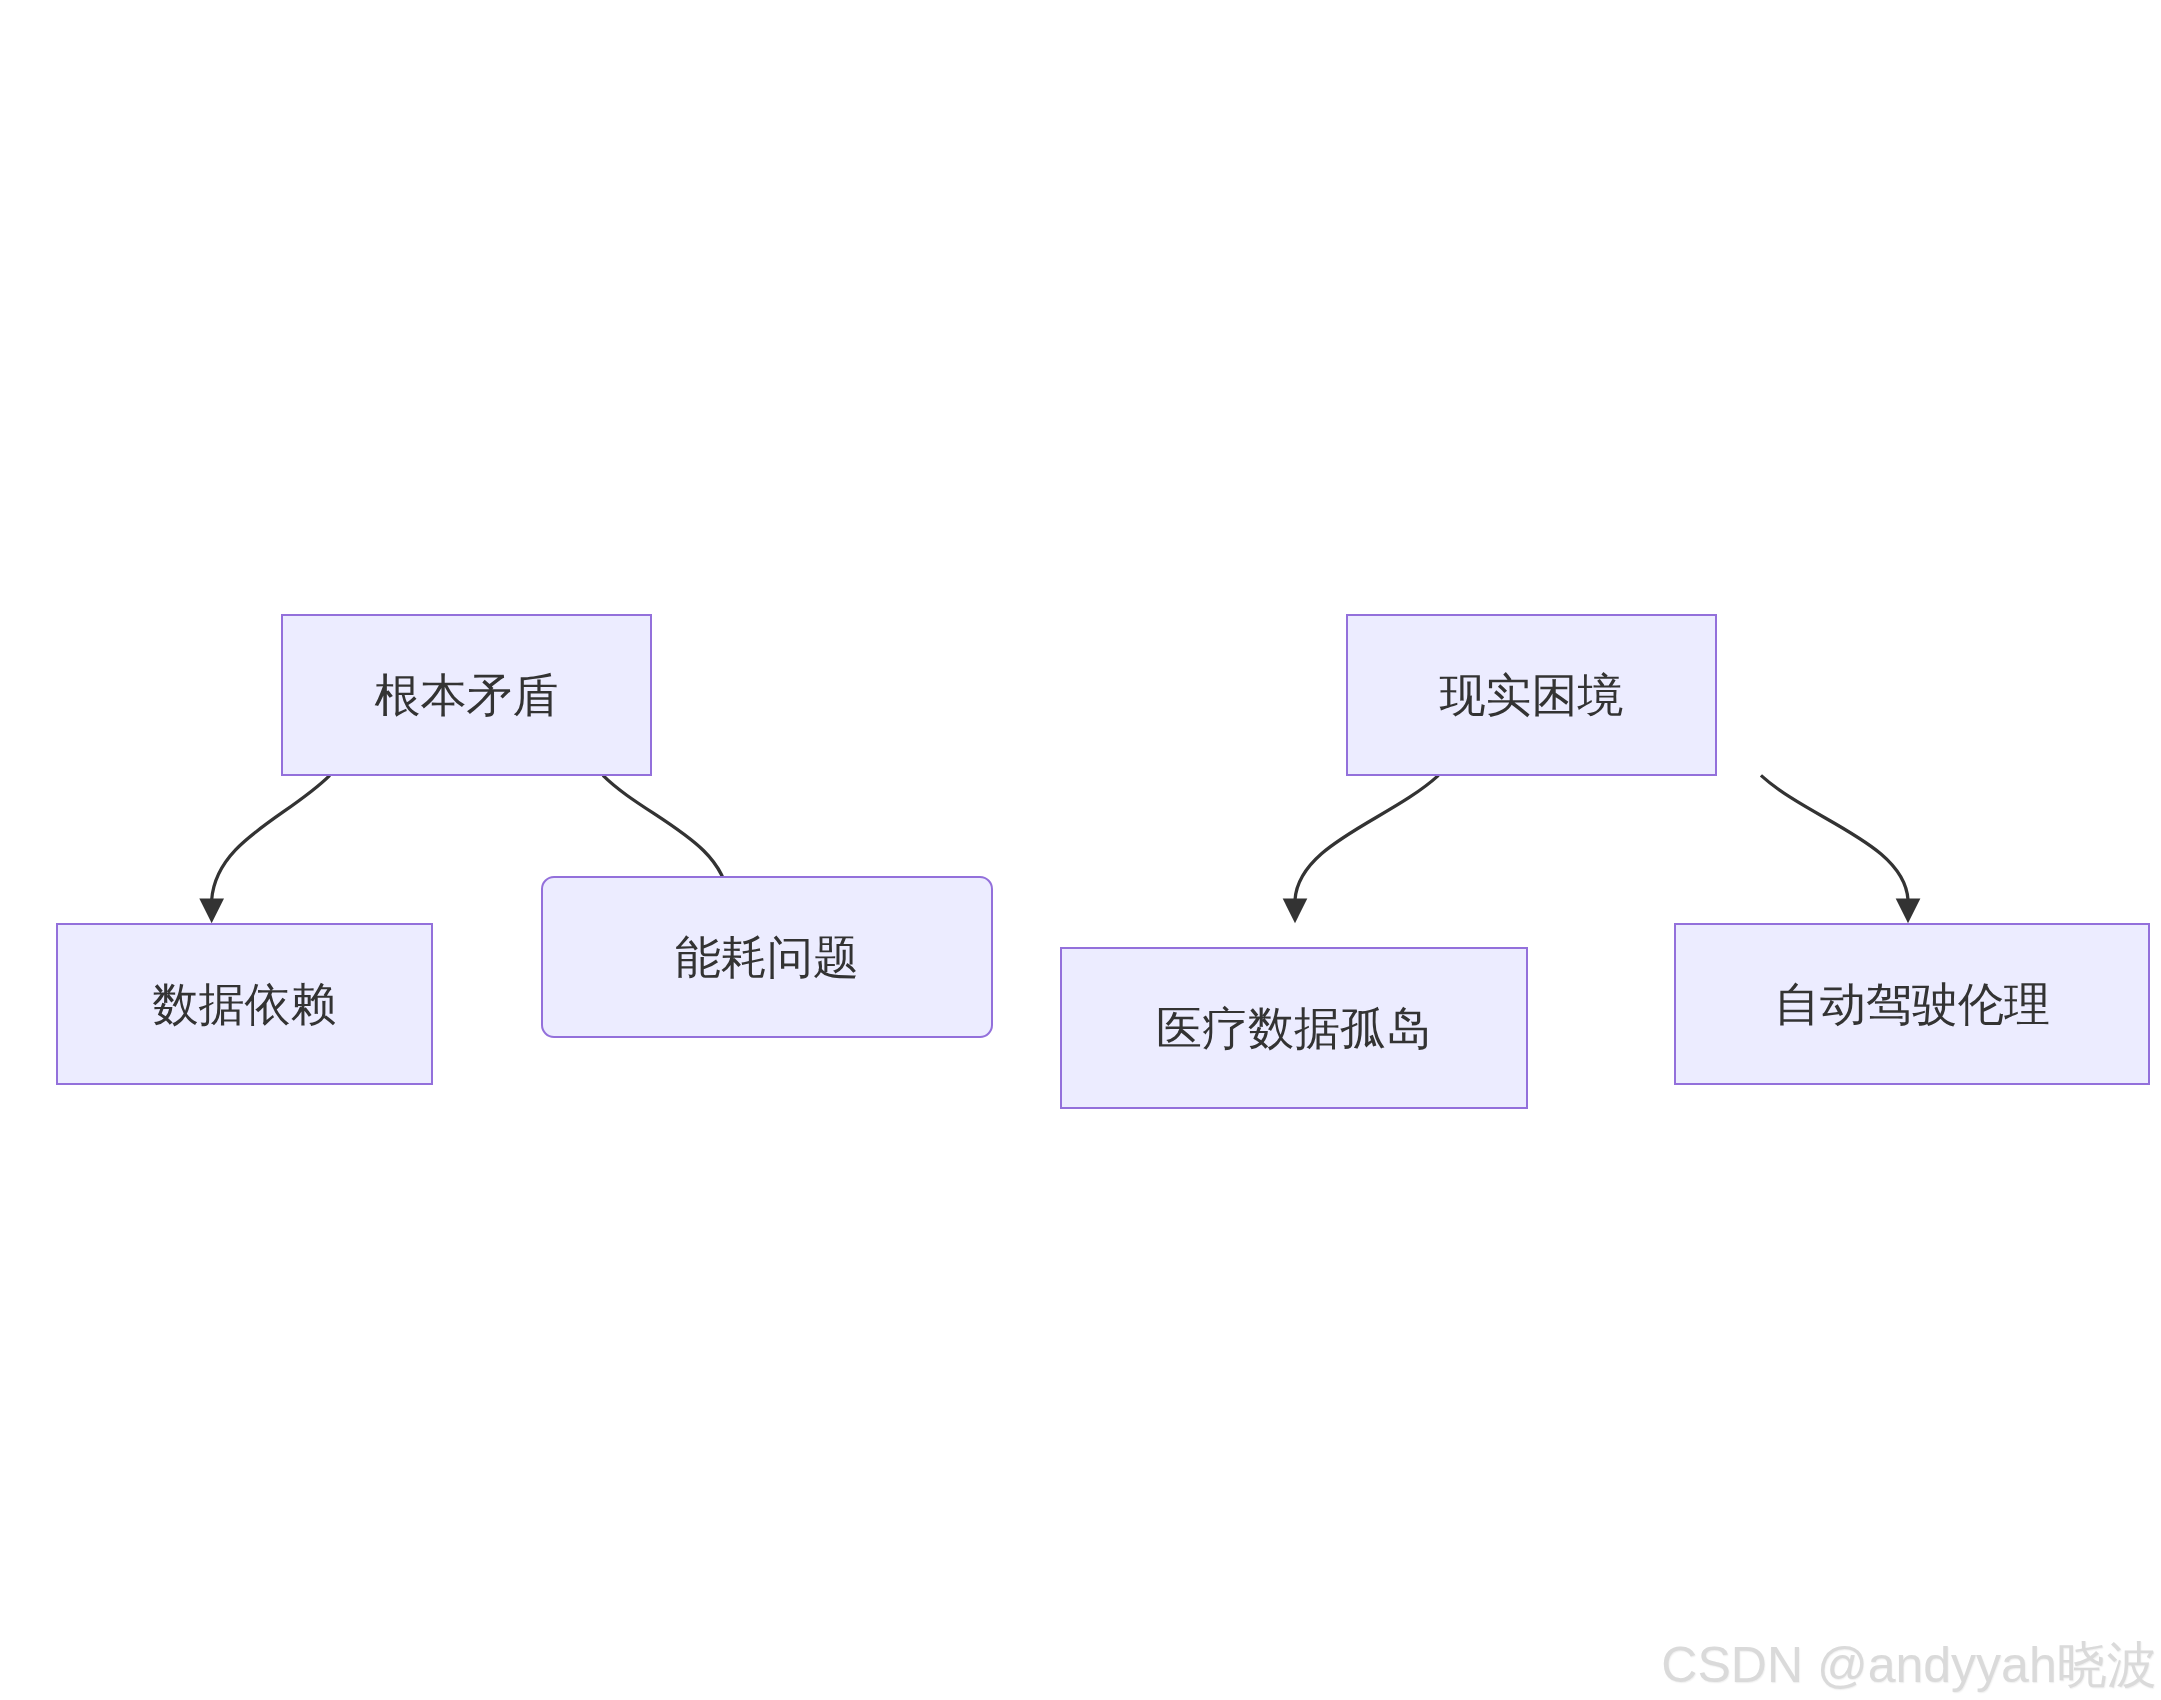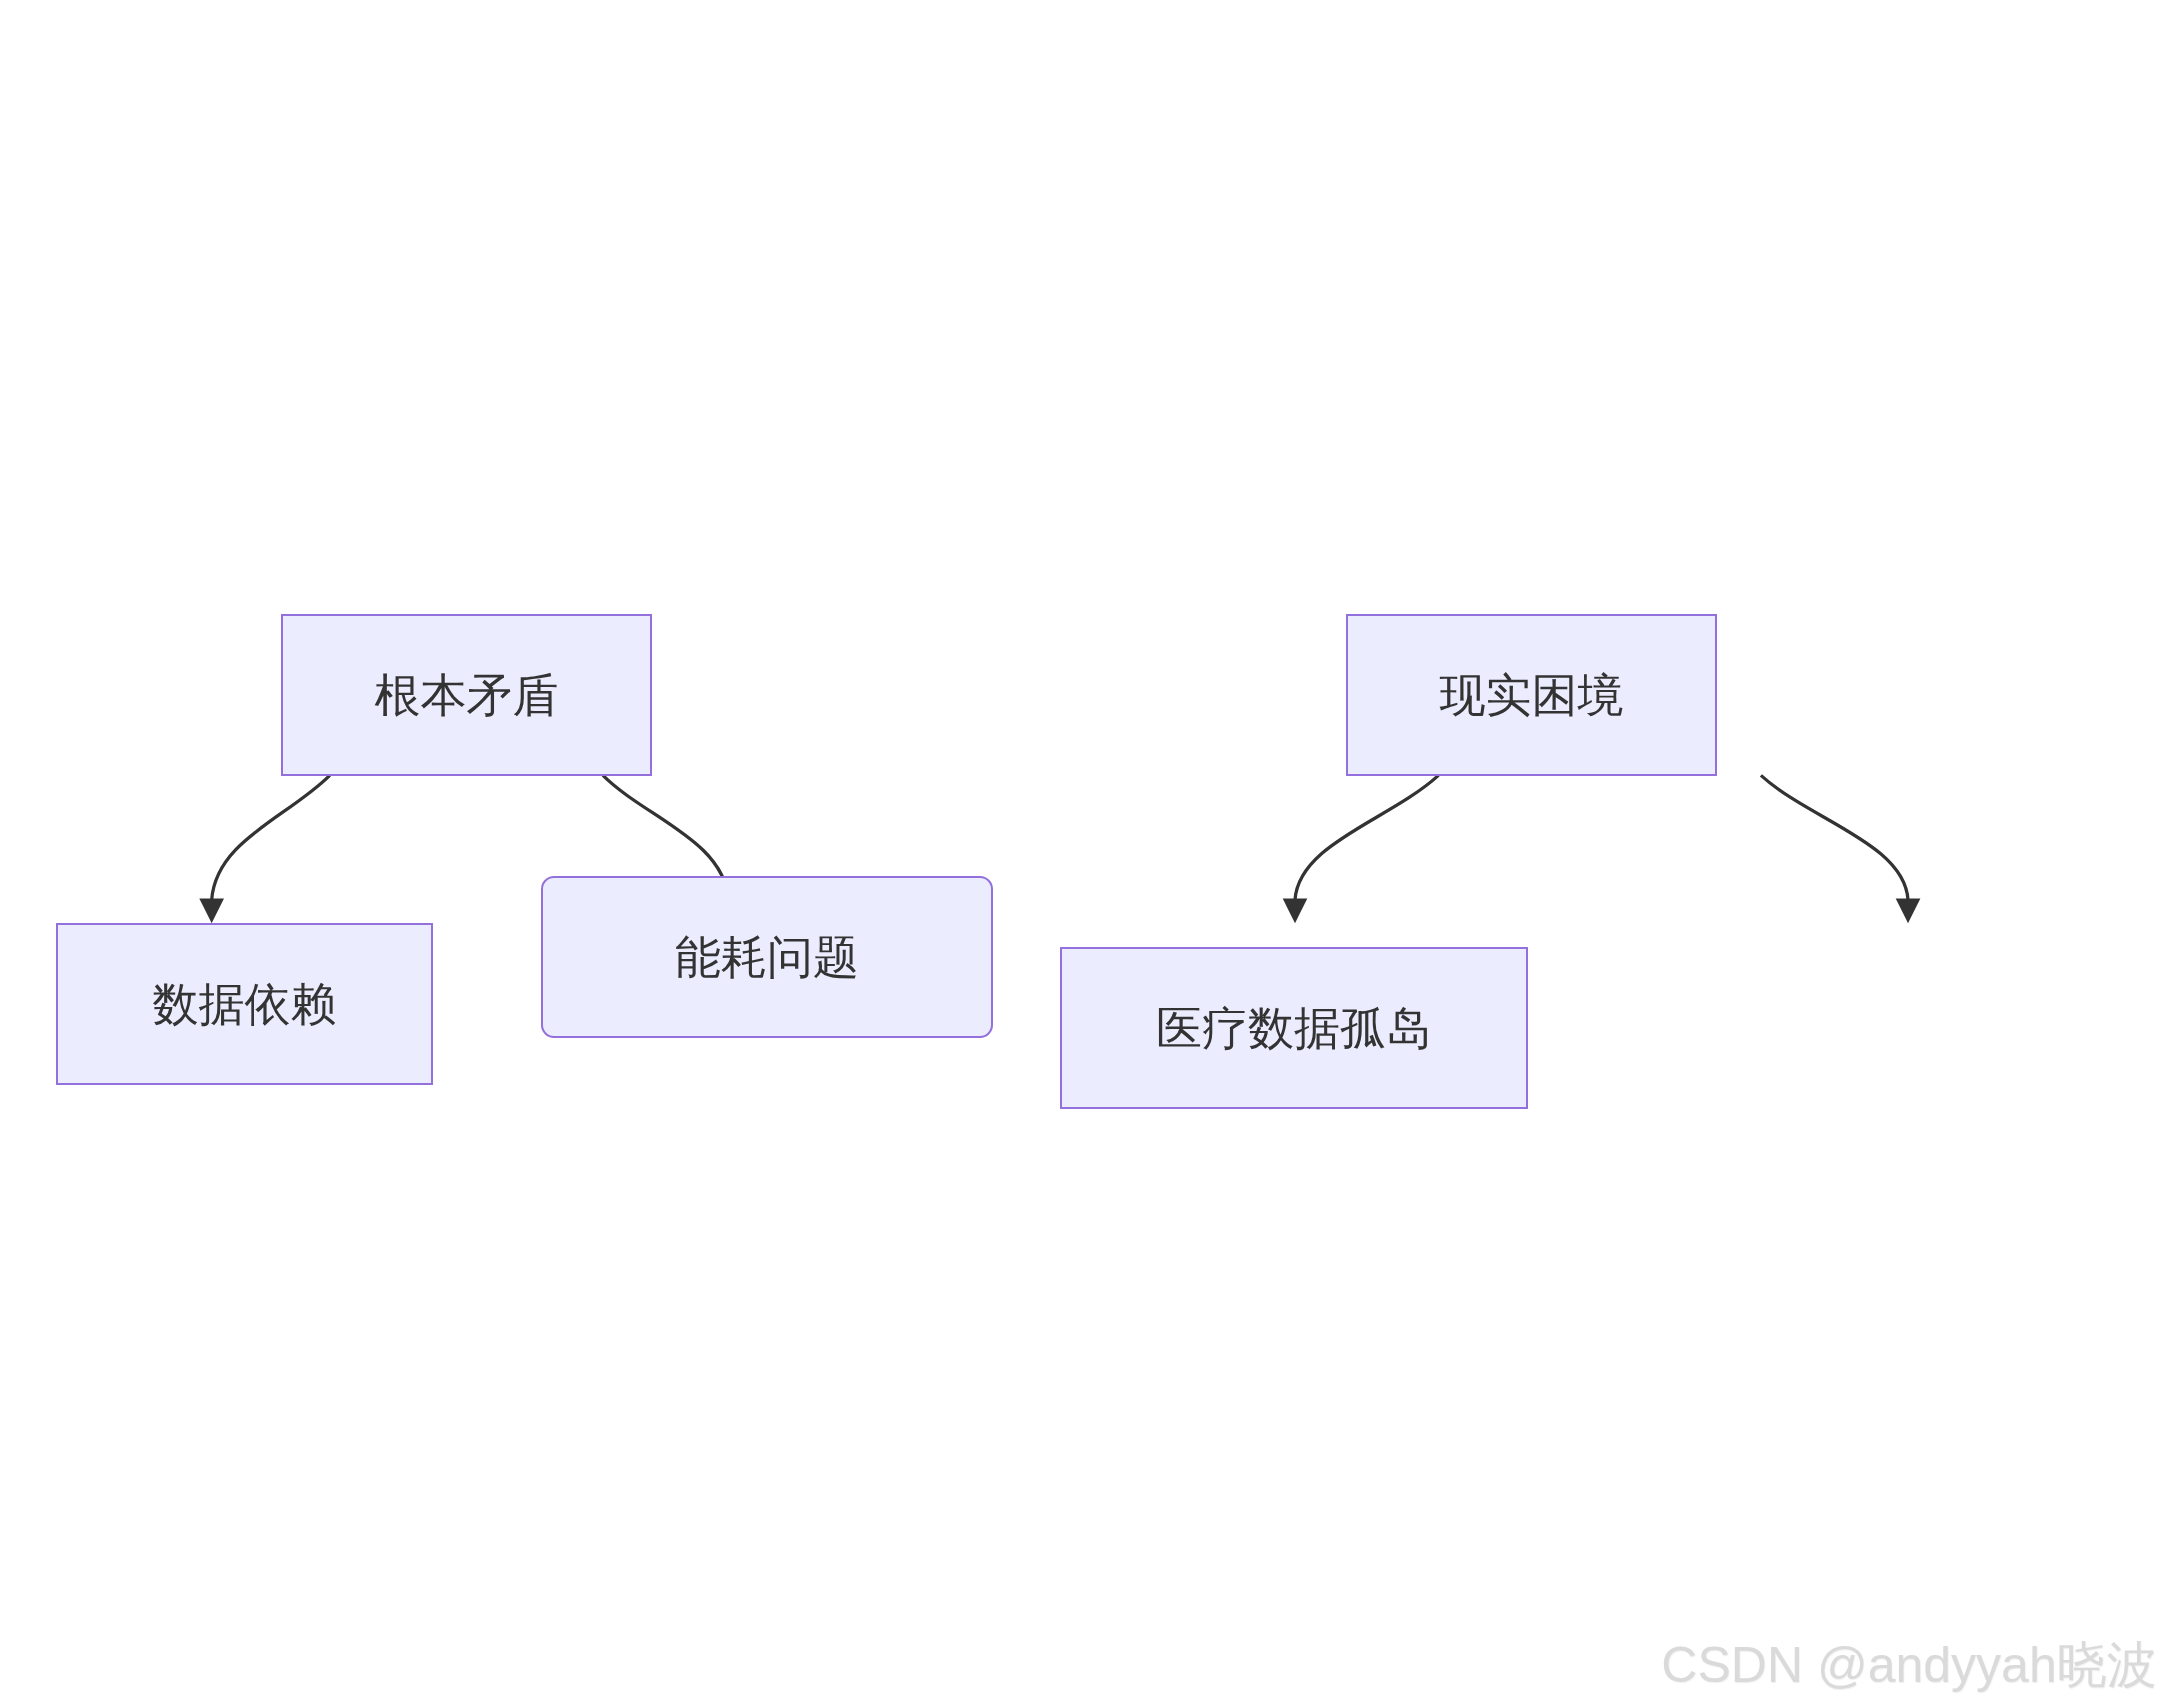--- a/index.html
+++ b/index.html
@@ -99,17 +99,20 @@
   </div>
 
   <div class="node node-d">
     <span class="node-label">现实困境</span>
   </div>
 
   <div class="node node-e">
     <span class="node-label">医疗数据孤岛</span>
   </div>
 
+  <div class="node node-f">
+    <span class="node-label">自动驾驶伦理</span>
+  </div>
 
   <div class="watermark">CSDN @andyyah晓波</div>
 
 </div>
 
 
 </body></html>

